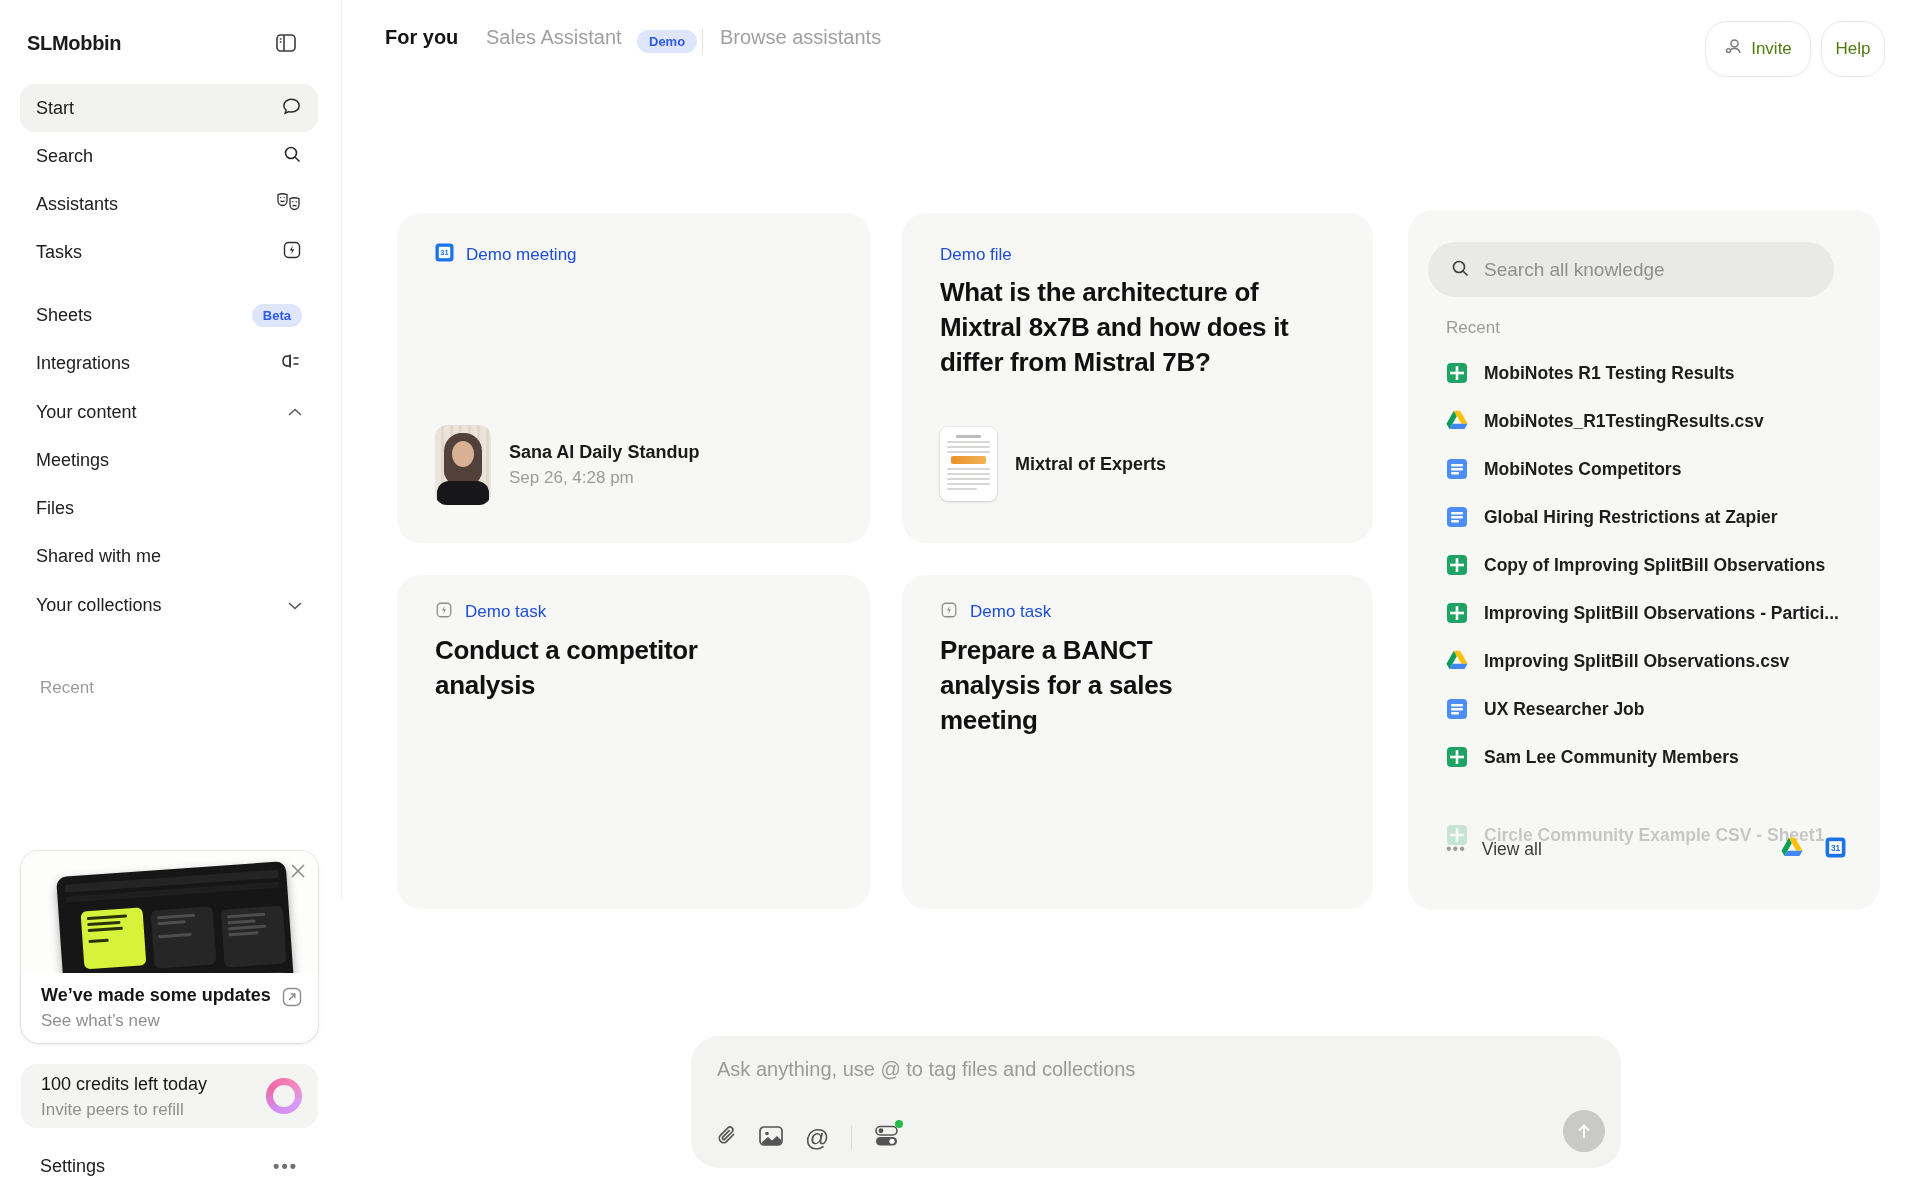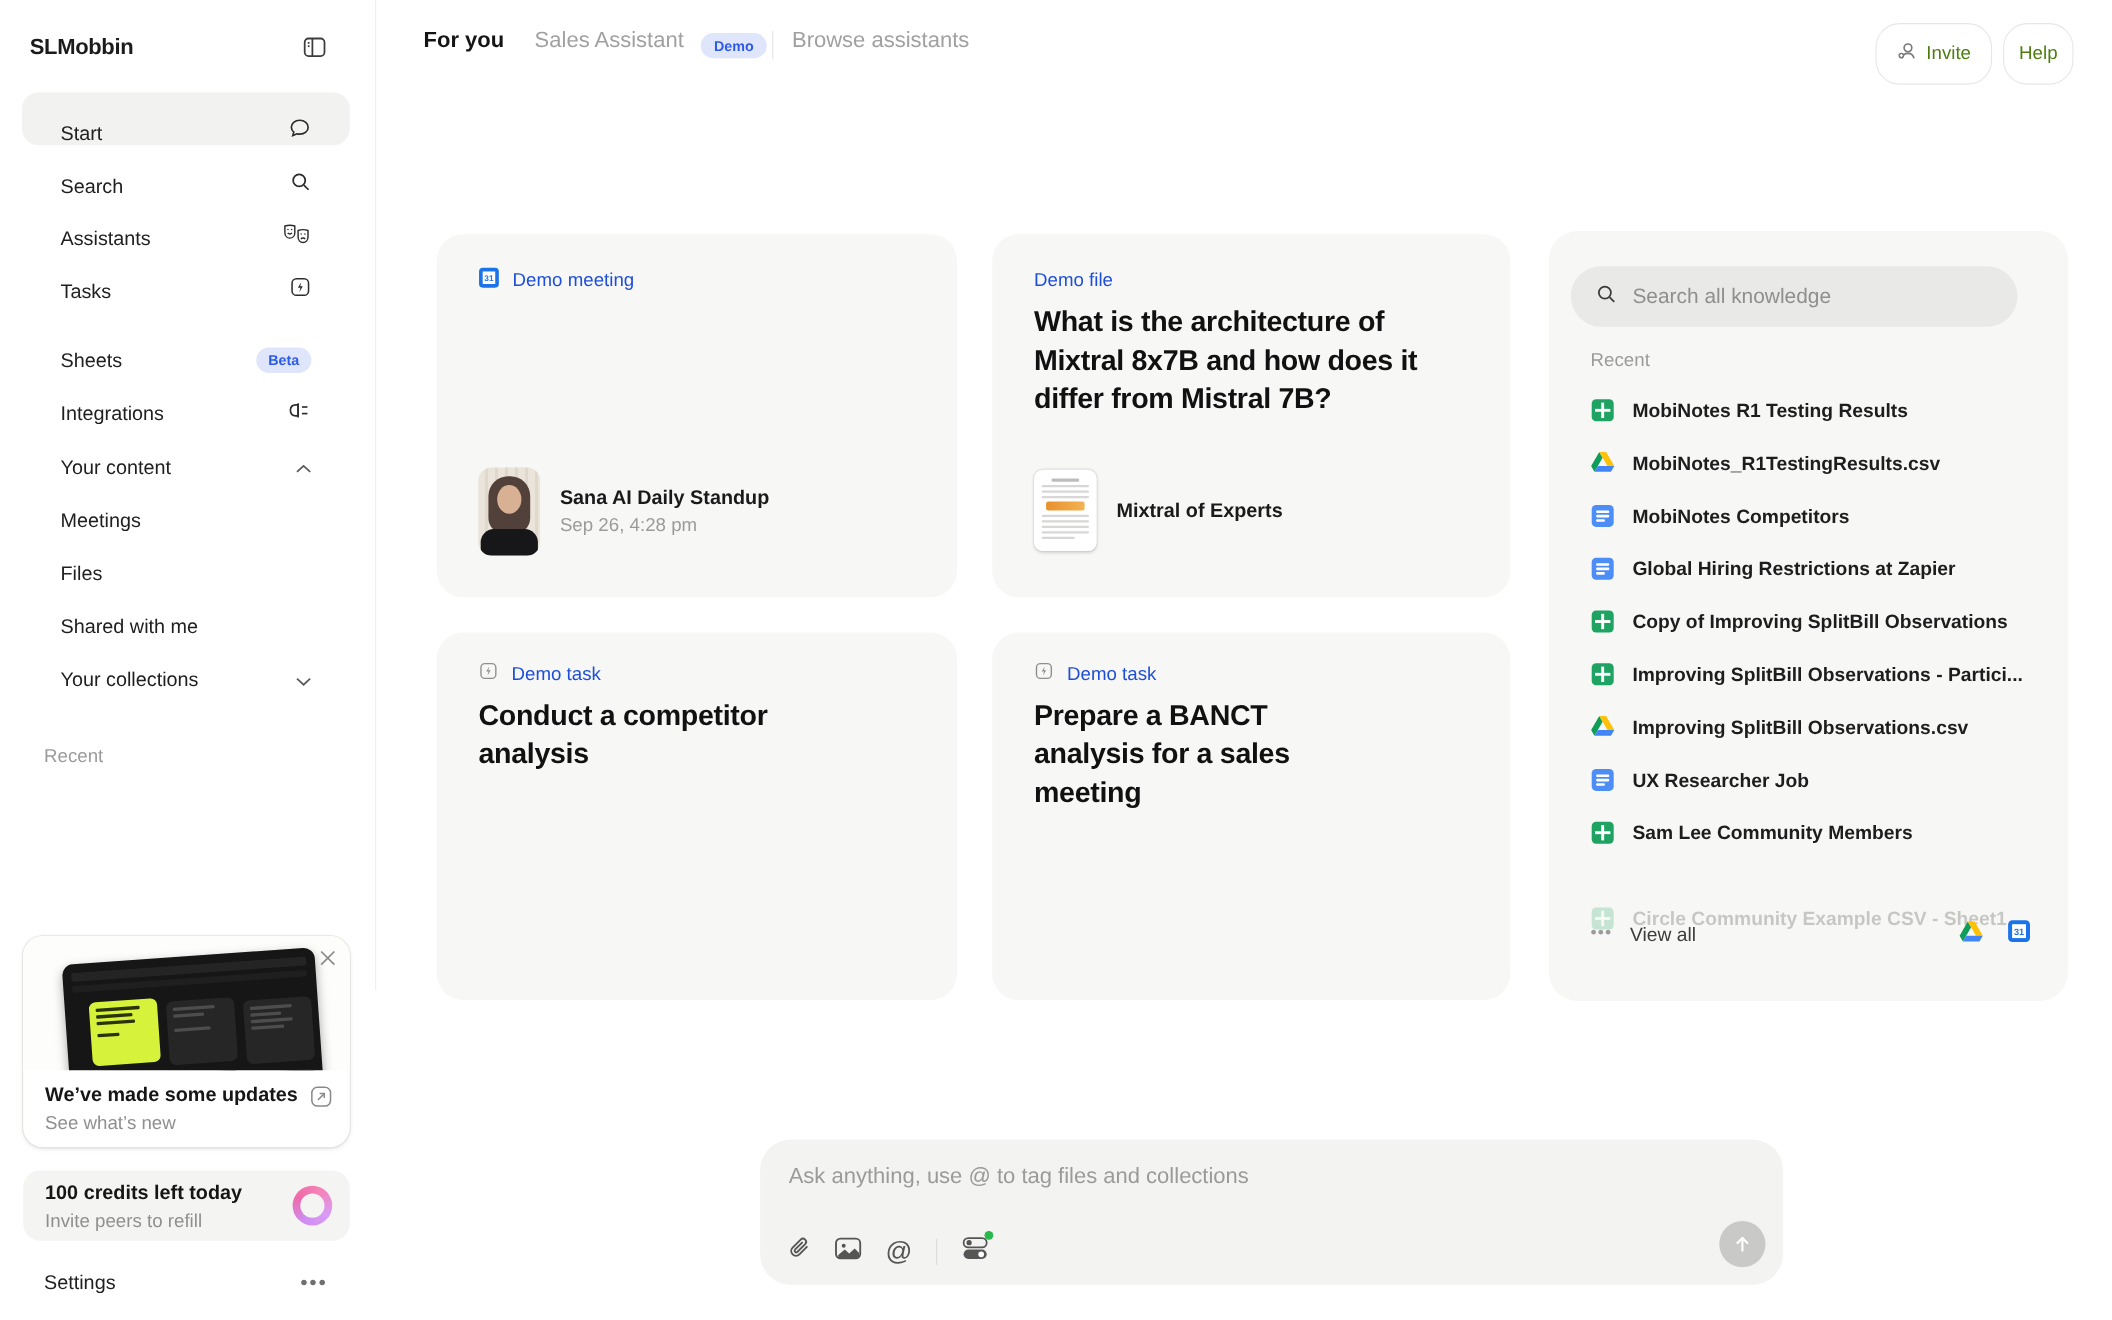--- a/index.html
+++ b/index.html
@@ -5,21 +5,21 @@
   * { margin:0; padding:0; box-sizing:border-box; }
   html,body { width:1920px; height:1200px; background:#ffffff; overflow:hidden;
               font-family:"Liberation Sans","DejaVu Sans",sans-serif; color:#1b1b1b; }
 
   
   .sidebar { position:absolute; left:0; top:0; width:342px; height:900px;
              background:#ffffff; border-right:1px solid #eeeeec; }
   .logo { position:absolute; left:27px; top:32px; font-size:20px; font-weight:700; letter-spacing:-0.3px; }
   .collapse-btn { position:absolute; left:274px; top:31px; width:24px; height:24px; cursor:pointer; }
   .nav-row { position:absolute; left:20px; width:298px; height:48px; display:flex;
-             align-items:flex-end; justify-content:space-between; padding:0 35px; border-radius:15px; }
+             align-items:center; justify-content:space-between; padding:0 16px; border-radius:15px; }
   .nav-row .lbl { font-size:18px; color:#202020; }
   .nav-row.active { background:#f2f2f0; }
   .nav-row.med .lbl { font-weight:500; }
   .beta-badge { background:#dfe6fc; color:#2e5be6; font-size:13px; font-weight:700;
                 padding:4px 11px; border-radius:12px; }
   .side-label { position:absolute; left:40px; font-size:17px; color:#9b9b9b; }
 
   
   .updates-card { position:absolute; left:21px; top:851px; width:297px; height:192px;
                   background:#ffffff; border-radius:18px; box-shadow:0 1px 4px rgba(0,0,0,.10), 0 0 0 1px #efefec;
@@ -37,21 +37,21 @@
   .dark-card i { background:#4d4d4d; width:75%; }
   .dark-card i:nth-child(2){ width:55%; }
   .updates-close { position:absolute; right:12px; top:12px; width:16px; height:16px; cursor:pointer; }
   .updates-title { position:absolute; left:20px; top:134px; font-size:18px; font-weight:700; color:#161616; }
   .updates-sub { position:absolute; left:20px; top:160px; font-size:17px; color:#8f8f8f; }
   .updates-link-icon { position:absolute; right:16px; top:136px; width:20px; height:20px; }
 
   
   .credits-card { position:absolute; left:21px; top:1064px; width:297px; height:64px;
                   background:#f4f4f2; border-radius:16px; }
-  .credits-title { position:absolute; left:20px; top:10px; font-size:18px; font-weight:700; color:#161616; }
+  .credits-title { position:absolute; left:20px; top:10px; font-size:18px; font-weight:400; color:#161616; }
   .credits-sub { position:absolute; left:20px; top:36px; font-size:17px; color:#8f8f8f; }
   .credits-ring { position:absolute; right:16px; top:14px; width:36px; height:36px; border-radius:50%;
                   background:conic-gradient(from 210deg,#cf8df2,#ef6aa8,#f584b8,#d99bf5,#cf8df2); }
   .credits-ring::after { content:""; position:absolute; left:7px; top:7px; width:22px; height:22px;
                   border-radius:50%; background:#f4f4f2; }
   .settings-row { position:absolute; left:20px; top:1146px; width:298px; height:40px; display:flex;
                   align-items:center; justify-content:space-between; padding:0 20px; cursor:pointer; }
   .settings-row .lbl { font-size:18px; font-weight:500; color:#202020; }
   .dots { color:#6f6f6f; font-size:18px; letter-spacing:2px; font-weight:700; }
 

